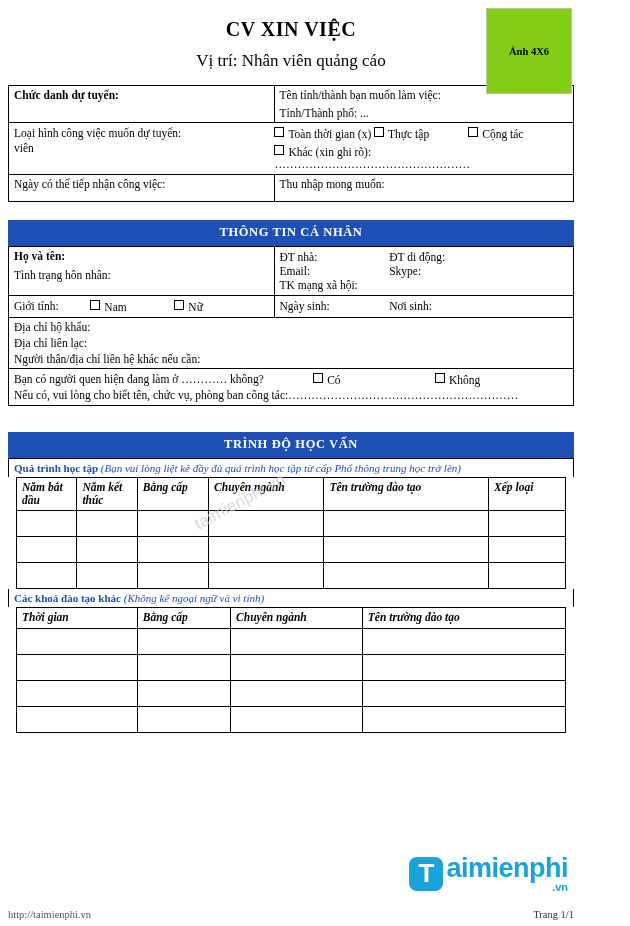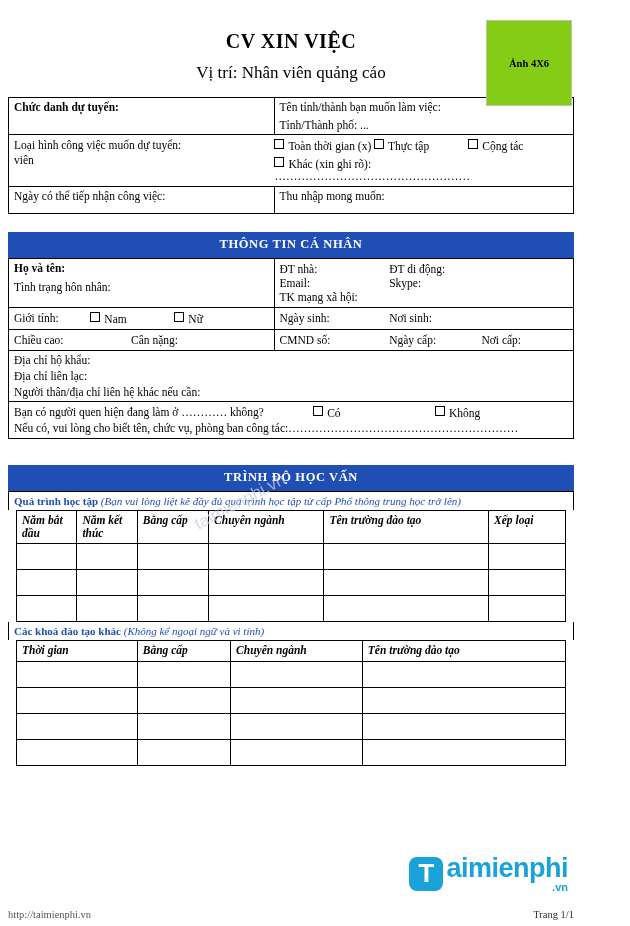--- a/index.html
+++ b/index.html
@@ -13,21 +13,21 @@
     font-family: "Liberation Serif", serif;
     color: #000000;
     position: relative;
     overflow: hidden;
   }
   .page {
     position: relative;
     width: 582px;
     height: 926px;
     box-sizing: border-box;
-    padding: 12px 8px;
+    padding: 0 8px;
     border-radius: 12px;
   }
 
   
   .header {
     position: relative;
     padding-top: 18px;
     text-align: center;
   }
   .title-main {
@@ -287,43 +287,20 @@
           <tbody>
                 <tr>
             <td style="width:38%;">Ngày sinh:</td>
             <td>Nơi sinh:</td>
           </tr>
         </tbody>
             </table>
       </td>
     </tr>
     <tr>
-      <td>
-        <table class="inner">
-          <tbody>
-                <tr>
-            <td style="width:46%;">Chiều cao:</td>
-            <td>Cân nặng:</td>
-          </tr>
-        </tbody>
-            </table>
-      </td>
-      <td>
-        <table class="inner">
-          <tbody>
-                <tr>
-            <td style="width:38%;">CMND số:</td>
-            <td style="width:32%;">Ngày cấp:</td>
-            <td>Nơi cấp:</td>
-          </tr>
-        </tbody>
-            </table>
-      </td>
-    </tr>
-    <tr>
       <td colspan="2">
         <div>Địa chỉ hộ khẩu:</div>
         <div style="margin-top:4px;">Địa chỉ liên lạc:</div>
         <div style="margin-top:4px;">Người thân/địa chỉ liên hệ khác nếu cần:</div>
       </td>
     </tr>
     <tr>
       <td colspan="2">
         <table class="inner">
           <tbody>

